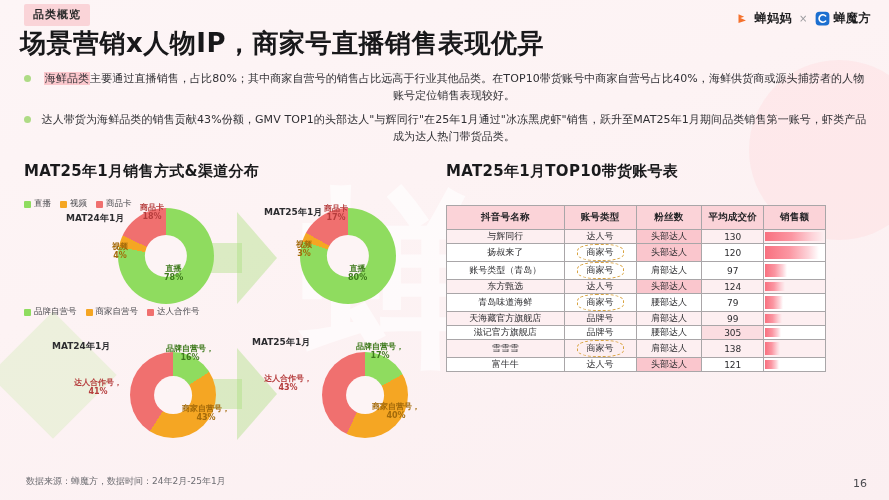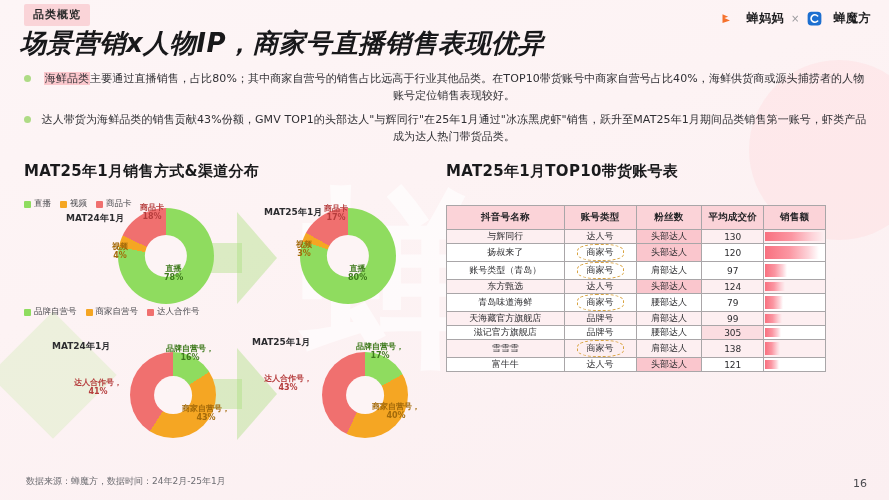--- a/index.html
+++ b/index.html
@@ -56,27 +56,26 @@
     font-size: 11px; font-weight: 700;
     padding: 3px 9px 4px 9px;
     border-radius: 2px;
     letter-spacing: 1px;
   }
   .page-title {
     position: absolute; left: 20px; top: 26px;
     font-size: 26px; font-weight: 800; color: #18181a;
     letter-spacing: 0.5px;
     white-space: nowrap;
-    font-style: italic;
   }
   .brandbar {
     position: absolute; right: 18px; top: 10px;
     display: flex; align-items: center; gap: 7px;
   }
-  .brand { display: flex; align-items: center; gap: 12px; }
+  .brand { display: flex; align-items: center; gap: 4px; }
   .brand-ico { width: 15px; height: 15px; display: block; }
   .brand-name { font-size: 12px; font-weight: 700; color: #1d1d1f; letter-spacing: .5px; }
   .brand-x { font-size: 10px; color: #9a9a9e; }
 
   
   .bullets { position: absolute; left: 24px; top: 70px; width: 845px; }
   .bullet { display: flex; gap: 8px; margin-bottom: 7px; }
   .dot {
     flex: 0 0 auto; width: 7px; height: 7px; border-radius: 50%;
     background: #aedb85; margin-top: 5px;

